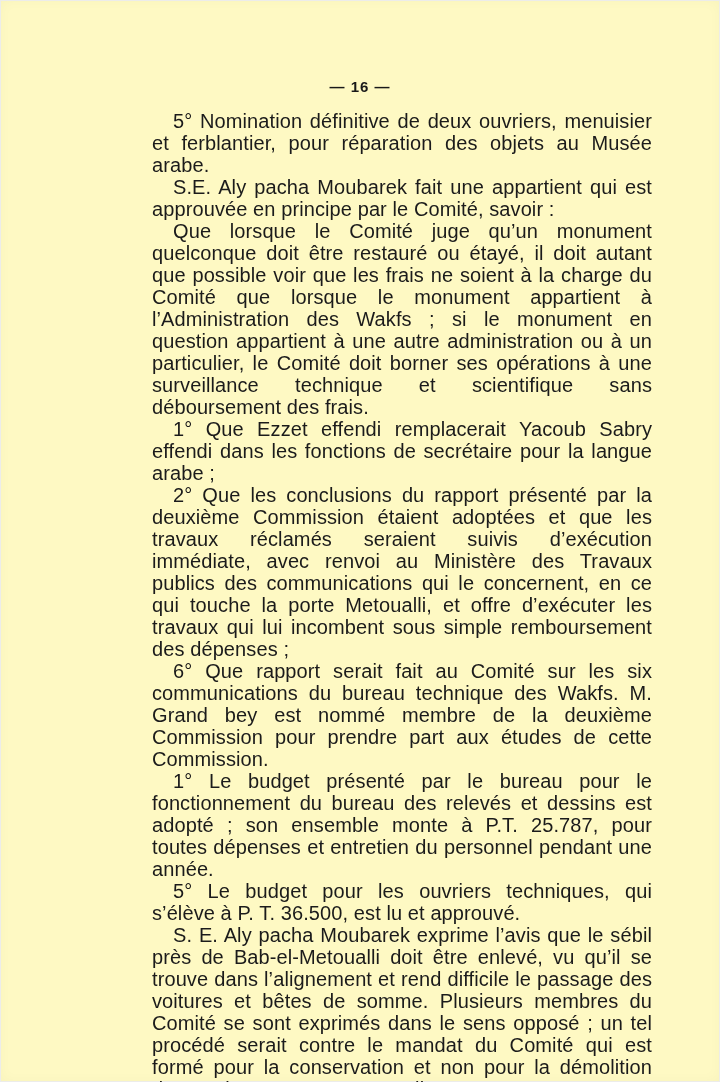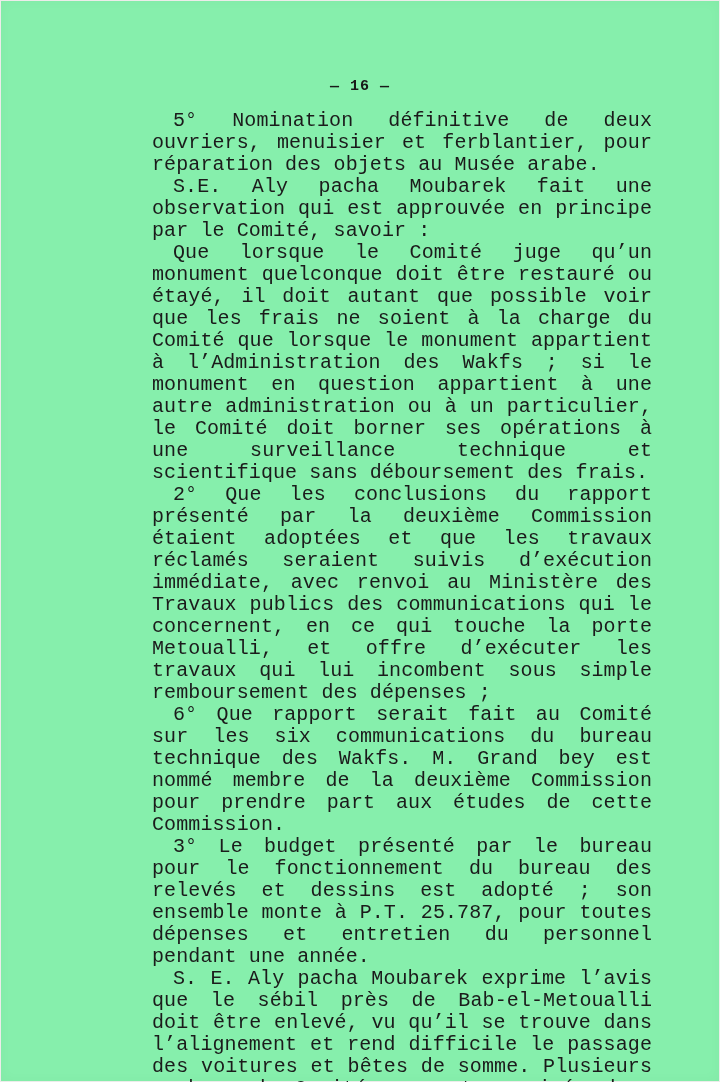--- a/index.html
+++ b/index.html
@@ -5,24 +5,24 @@
   html, body {
     margin: 0;
     padding: 0;
     background: #e9e9e7;
   }
   .scan {
     position: relative;
     width: 720px;
     height: 1082px;
     margin: 0 auto;
-    background: #86efac;
+    background: #fef9c3;
     box-shadow: inset 0 0 0 1px #ececea, inset 0 0 14px rgba(0,0,0,0.03);
     overflow: hidden;
-    font-family: Liberation Mono, monospace;
+    font-family: Liberation Sans, sans-serif;
     color: #1b1b1b;
   }
   .page-number {
     position: absolute;
     top: 78px;
     left: 0;
     width: 100%;
     text-align: center;
     font-size: 15px;
     font-weight: bold;
@@ -47,20 +47,22 @@
   }
 </style>
 </head>
 <body>
 
 <div class="scan">
   <div class="page-number">— 16 —</div>
 
   <div class="text-block">
     <p class="para">5° Nomination définitive de deux ouvriers, menuisier et ferblantier, pour réparation des objets au Musée arabe.</p>
-    <p class="para">S.E. Aly pacha Moubarek fait une observation qui est approuvée en principe par le Comité, savoir :</p>
+    <p class="para">S.E. Aly pacha Moubarek fait une appartient qui est approuvée en principe par le Comité, savoir :</p>
     <p class="para">Que lorsque le Comité juge qu’un monument quelconque doit être restauré ou étayé, il doit autant que possible voir que les frais ne soient à la charge du Comité que lorsque le monument appartient à l’Administration des Wakfs ; si le monument en question appartient à une autre administration ou à un particulier, le Comité doit borner ses opérations à une surveillance technique et scientifique sans déboursement des frais.</p>
+    <p class="para">1° Que Ezzet effendi remplacerait Yacoub Sabry effendi dans les fonctions de secrétaire pour la langue arabe ;</p>
     <p class="para">2° Que les conclusions du rapport présenté par la deuxième Commission étaient adoptées et que les travaux réclamés seraient suivis d’exécution immédiate, avec renvoi au Ministère des Travaux publics des communications qui le concernent, en ce qui touche la porte Metoualli, et offre d’exécuter les travaux qui lui incombent sous simple remboursement des dépenses ;</p>
     <p class="para">6° Que rapport serait fait au Comité sur les six communications du bureau technique des Wakfs. M. Grand bey est nommé membre de la deuxième Commission pour prendre part aux études de cette Commission.</p>
-    <p class="para">3° Le budget présenté par le bureau pour le fonctionnement du bureau des relevés et dessins est adopté ; son ensemble monte à P.T. 25.787, pour toutes dépenses et entretien du personnel pendant une année.</p>
+    <p class="para">1° Le budget présenté par le bureau pour le fonctionnement du bureau des relevés et dessins est adopté ; son ensemble monte à P.T. 25.787, pour toutes dépenses et entretien du personnel pendant une année.</p>
+    <p class="para">5° Le budget pour les ouvriers techniques, qui s’élève à P. T. 36.500, est lu et approuvé.</p>
     <p class="para">S. E. Aly pacha Moubarek exprime l’avis que le sébil près de Bab-el-Metoualli doit être enlevé, vu qu’il se trouve dans l’alignement et rend difficile le passage des voitures et bêtes de somme. Plusieurs membres du Comité se sont exprimés dans le sens opposé ; un tel procédé serait contre le mandat du Comité qui est formé pour la conservation et non pour la démolition des anciens monuments, et il est, en tous cas, contre les conclusions du rapport de la</p>
   </div>
 </div>
 
 </body></html>

